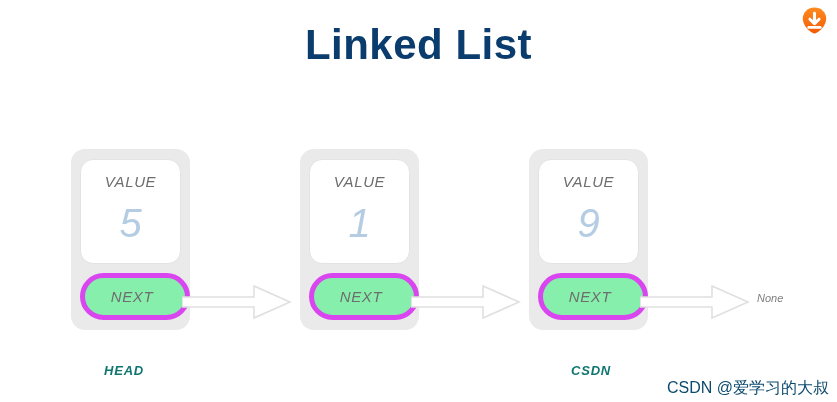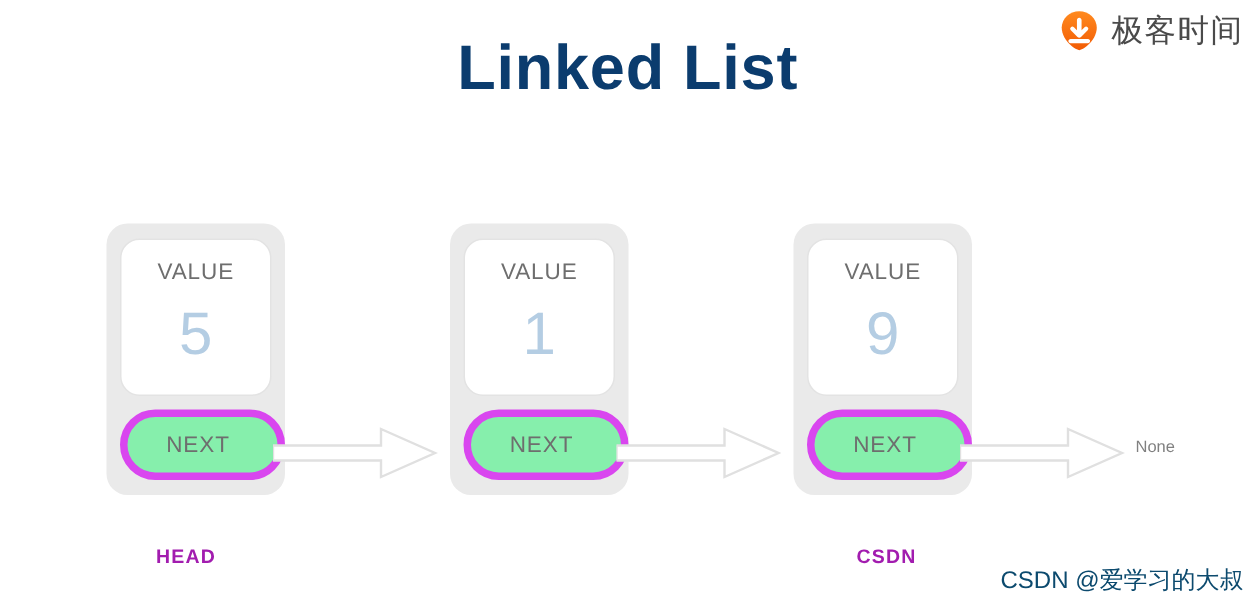--- a/index.html
+++ b/index.html
@@ -53,20 +53,21 @@
     line-height: 1.2;
   }
 
   
   .list-area {
     position: absolute;
     left: 0;
     top: 0;
     width: 837px;
     height: 402px;
+    font-style: italic;
   }
 
   .node {
     position: absolute;
     width: 119px;
     height: 181px;
     top: 149px;
     background: #eaeaea;
     border-radius: 14px;
   }
@@ -133,21 +134,21 @@
   }
   .arrow-0 { left: 182px; width: 110px; }
   .arrow-1 { left: 411px; width: 110px; }
   .arrow-2 { left: 640px; width: 110px; }
 
   
   .ptr-label {
     position: absolute;
     font-size: 13px;
     font-weight: bold;
-    color: #a21caf;
+    color: #0f766e;
     letter-spacing: 0.8px;
     line-height: 1;
   }
   .label-head { left: 104px; top: 364px; }
   .label-tail { left: 571px; top: 364px; }
 
   .none-label {
     position: absolute;
     left: 757px;
     top: 293px;
@@ -183,21 +184,20 @@
       <path d="M16 1.6c-7.1 0-12.9 5.4-12.9 12.1 0 5.0 2.9 9.9 7.3 13.6
                1.8 1.5 3.9 2.7 5.6 3.1 1.7-0.4 3.8-1.6 5.6-3.1
                4.4-3.7 7.3-8.6 7.3-13.6C28.9 7.0 23.1 1.6 16 1.6z" fill="url(#gbgrad)"></path>
       <path d="M16 6.4c-0.95 0-1.7 0.75-1.7 1.68v7.5l-2.2-2.2a1.6 1.6 0
                0 0-2.3 2.25l4.9 4.95c0.72 0.73 1.88 0.73 2.6 0l4.9-4.95
                a1.6 1.6 0 0 0-2.3-2.25l-2.2 2.2v-7.5C17.7 7.15 16.95 6.4 16 6.4z" fill="#ffffff"></path>
       <path d="M9.6 22.0c-0.9 0-1.6 0.72-1.6 1.6s0.7 1.6 1.6 1.6h12.8
                c0.9 0 1.6-0.72 1.6-1.6s-0.7-1.6-1.6-1.6z" fill="#ffffff"></path>
     </svg>
   </span>
-  <span class="brand-text">极客时间</span>
 </div>
 
 <div class="page-title">Linked List</div>
 
 <div class="list-area">
 
   <div class="node node-0">
     <div class="value-box">
       <span class="value-label">VALUE</span>
       <span class="value-number">5</span>

